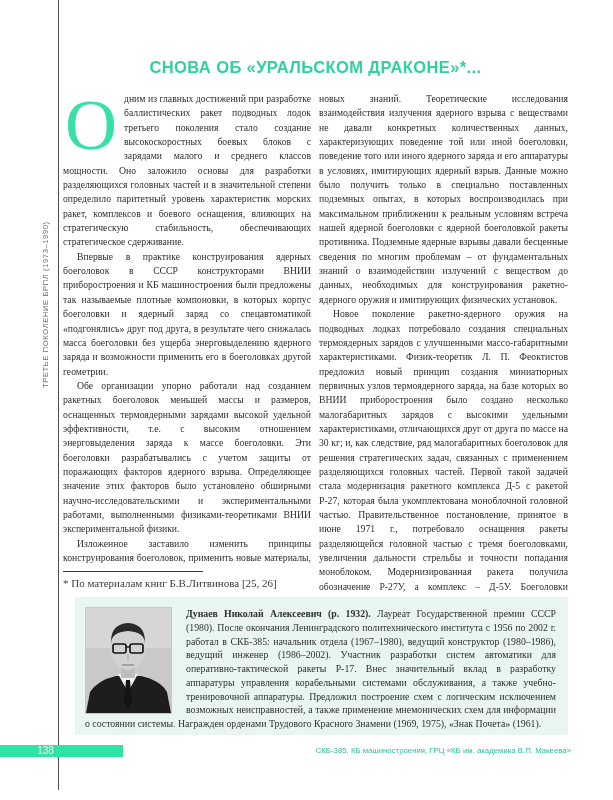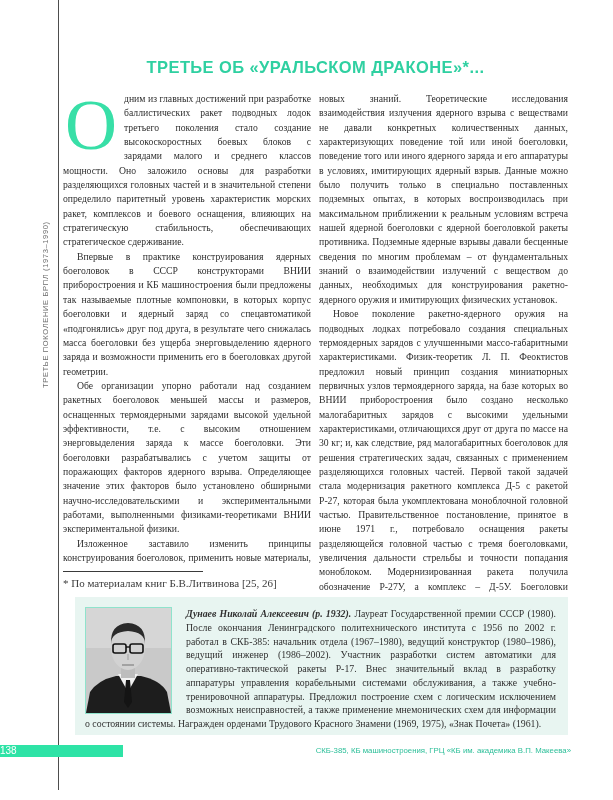--- a/index.html
+++ b/index.html
@@ -40,41 +40,41 @@
   .bio-box{
     position:absolute;left:75px;top:597px;width:493px;height:138px;
     background:#e8f5f1;box-sizing:border-box;padding:10px 12px 8px 10px;
   }
   .bio-photo{
     float:left;width:85px;height:105px;margin:0 14px 2px 0;
     border:1px solid #8fe3cc;background:#cfcfcf;
   }
   .bio-photo svg{display:block;width:100%;height:100%;}
   .bio-text{margin:0;font-size:9.8px;line-height:13.75px;text-align:justify;color:#303030;}
-  .bio-name{font-weight:bold;font-style:italic;}
+  .bio-name{font-weight:bold;}
   .footer-bar{
     position:absolute;left:0;top:745px;width:123px;height:12px;background:#2ee3a6;
     font-family:"Liberation Sans", sans-serif;font-size:10px;line-height:12px;
-    color:#ffffff;text-align:left;box-sizing:border-box;padding-right:32px;
+    color:#ffffff;text-align:center;box-sizing:border-box;padding-right:32px;
   }
   .footer-org{
     position:absolute;right:42px;top:745px;width:420px;margin:0;text-align:right;
     font-family:"Liberation Sans", sans-serif;font-size:7.8px;line-height:12px;color:#2cbf99;
   }
 </style>
 </head>
 <body>
 
 <div class="page">
 
   <div class="margin-rule"></div>
 
   <div class="sidebar-text">ТРЕТЬЕ ПОКОЛЕНИЕ БРПЛ (1973–1990)</div>
 
-  <h1 class="page-title">ТРЕТЬЕ ОБ «УРАЛЬСКОМ ДРАКОНЕ»*...</h1>
+  <h1 class="page-title">СНОВА ОБ «УРАЛЬСКОМ ДРАКОНЕ»*...</h1>
 
   <div class="col col-left">
     <p class="para"><span class="dropcap">О</span><span>дним из главных достижений при разработке баллистических ракет подводных лодок третьего поколения стало создание высокоскоростных боевых блоков с зарядами малого и среднего классов мощности. Оно заложило основы для разработки разделяющихся головных частей и в значительной степени определило паритетный уровень характеристик морских ракет, комплексов и боевого оснащения, влияющих на стратегическую стабильность, обеспечивающих стратегическое сдерживание.</span></p>
     <p class="para indent">Впервые в практике конструирования ядерных боеголовок в СССР конструкторами ВНИИ приборостроения и КБ машиностроения были предложены так называемые плотные компоновки, в которых корпус боеголовки и ядерный заряд со спецавтоматикой «подгонялись» друг под друга, в результате чего снижалась масса боеголовки без ущерба энерговыделению ядерного заряда и возможности применить его в боеголовках другой геометрии.</p>
     <p class="para indent">Обе организации упорно работали над созданием ракетных боеголовок меньшей массы и размеров, оснащенных термоядерными зарядами высокой удельной эффективности, т.е. с высоким отношением энерговыделения заряда к массе боеголовки. Эти боеголовки разрабатывались с учетом защиты от поражающих факторов ядерного взрыва. Определяющее значение этих факторов было установлено обширными научно-исследовательскими и экспериментальными работами, выполненными физиками-теоретиками ВНИИ экспериментальной физики.</p>
     <p class="para indent">Изложенное заставило изменить принципы конструирования боеголовок, применить новые материалы, плотную компоновку, снизить массу спецавтоматики, увеличив при этом их стойкость к поражающим факторам. Ответы на проблемные вопросы создания боеголовок следующих поколений ракет можно было получить только на основе</p>
   </div>
 
   <div class="col col-right">
     <p class="para">новых знаний. Теоретические исследования взаимодействия излучения ядерного взрыва с веществами не давали конкретных количественных данных, характеризующих поведение той или иной боеголовки, поведение того или иного ядерного заряда и его аппаратуры в условиях, имитирующих ядерный взрыв. Данные можно было получить только в специально поставленных подземных опытах, в которых воспроизводилась при максимальном приближении к реальным условиям встреча нашей ядерной боеголовки с ядерной боеголовкой ракеты противника. Подземные ядерные взрывы давали бесценные сведения по многим проблемам – от фундаментальных знаний о взаимодействии излучений с веществом до данных, необходимых для конструирования ракетно-ядерного оружия и имитирующих физических установок.</p>

